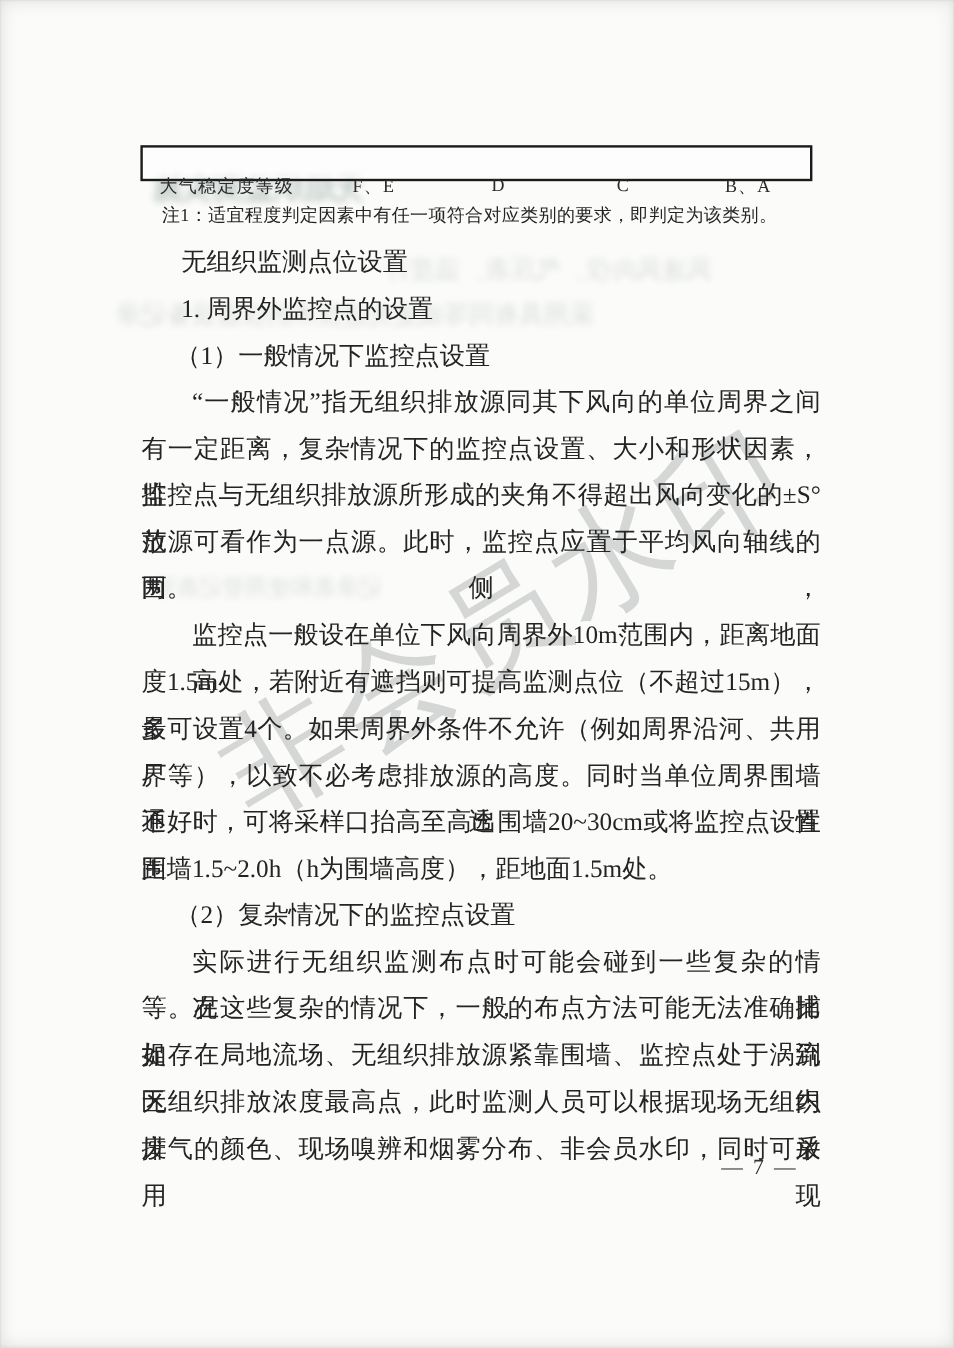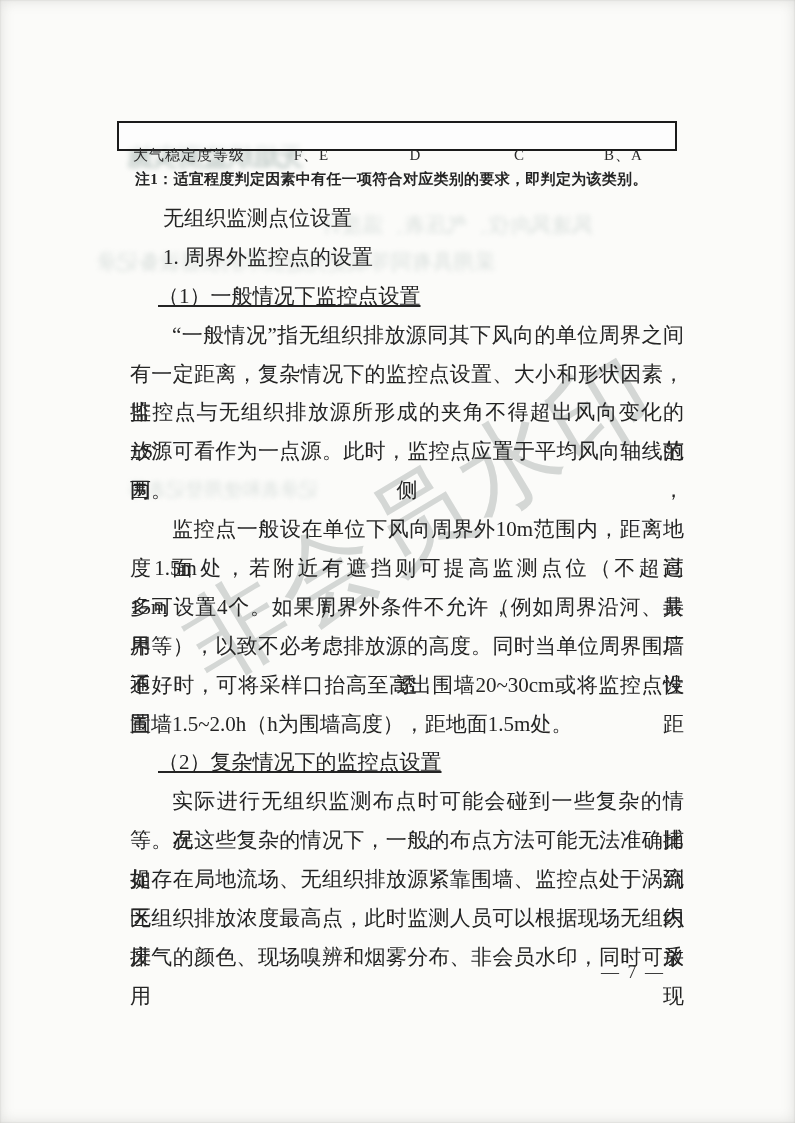--- a/index.html
+++ b/index.html
@@ -31,34 +31,34 @@
     box-sizing:border-box;
     letter-spacing:1px;
     margin-top:32px;
   }
   .stability-table .cell:first-child { border-left:none; width:140px; }
   .stability-table .cell.data { width:104px; }
 
   
   .note {
     position:absolute; left:135px; top:170px;
-    font-size:15px; font-weight:bold; letter-spacing:.3px;
+    font-size:15px; font-weight:normal; letter-spacing:.3px;
     z-index:2; white-space:nowrap;
   }
 
   
   .content {
     position:absolute; left:118px; top:199px; width:566px;
     font-size:21px; line-height:38.9px;
     z-index:2;
   }
-  .content .ln { white-space:nowrap; height:38.9px; overflow:visible;margin-left:12px; }
+  .content .ln { white-space:nowrap; height:38.9px; overflow:visible; }
   .content .fill { text-align:justify; text-align-last:justify; text-justify:inter-ideograph; white-space:normal; }
   .ind-head { padding-left:33px; }
-  .ind-sub  { padding-left:28px;text-decoration:underline; }
+  .ind-sub  { padding-left:28px; }
   .ind-para { padding-left:42px; }
 
   
   .pageno {
     position:absolute; left:601px; top:962px;
     font-size:18px; letter-spacing:2px; color:#333;
     z-index:2; white-space:nowrap;
   }
 
   

